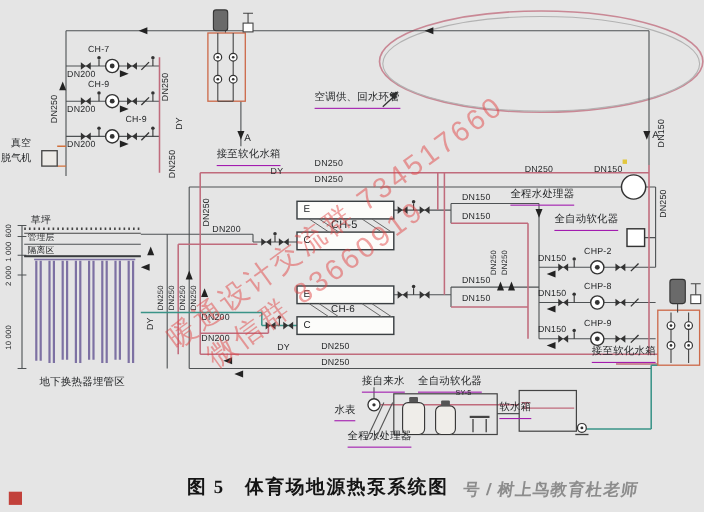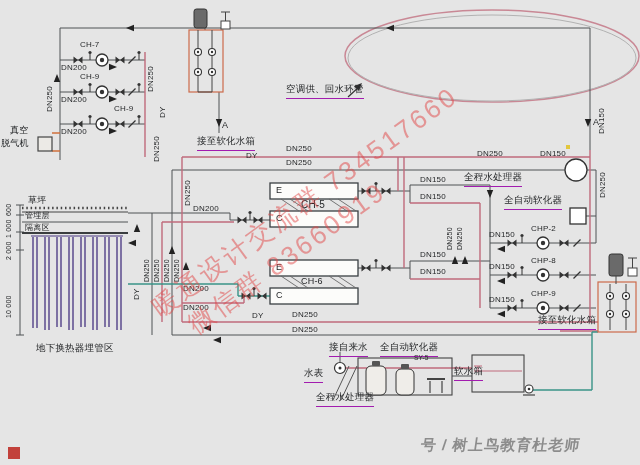--- a/index.html
+++ b/index.html
@@ -325,16 +325,17 @@
       <span class="lbl rot" style="left: 173px; top: 282px; font-size: 7px;">DN250</span>
       <span class="lbl rot" style="left: 133px; top: 300px;">DY</span>
       <span class="lbl rot" style="left: 184px; top: 206px;">DN250</span>
       <span class="lbl rot" style="left: 598px; top: 134px;">DN150</span>
       <span class="lbl rot" style="left: 446px; top: 250px; font-size: 7px;">DN250</span>
       <span class="lbl rot" style="left: 456px; top: 250px; font-size: 7px;">DN250</span>
       <span class="lbl rot" style="left: 599px; top: 198px;">DN250</span>
     </div>
 
   <div class="wm-gray">号 / 树上鸟教育杜老师</div>
+  <div class="caption">图 5　体育场地源热泵系统图</div>
   <div class="wm-red" id="wm-red-1">暖通设计交流群 734517660</div>
   <div class="wm-red" id="wm-red-2">微信群 83660919</div>
   <div class="red-marker"></div>
 </div>
 
 </body></html>

